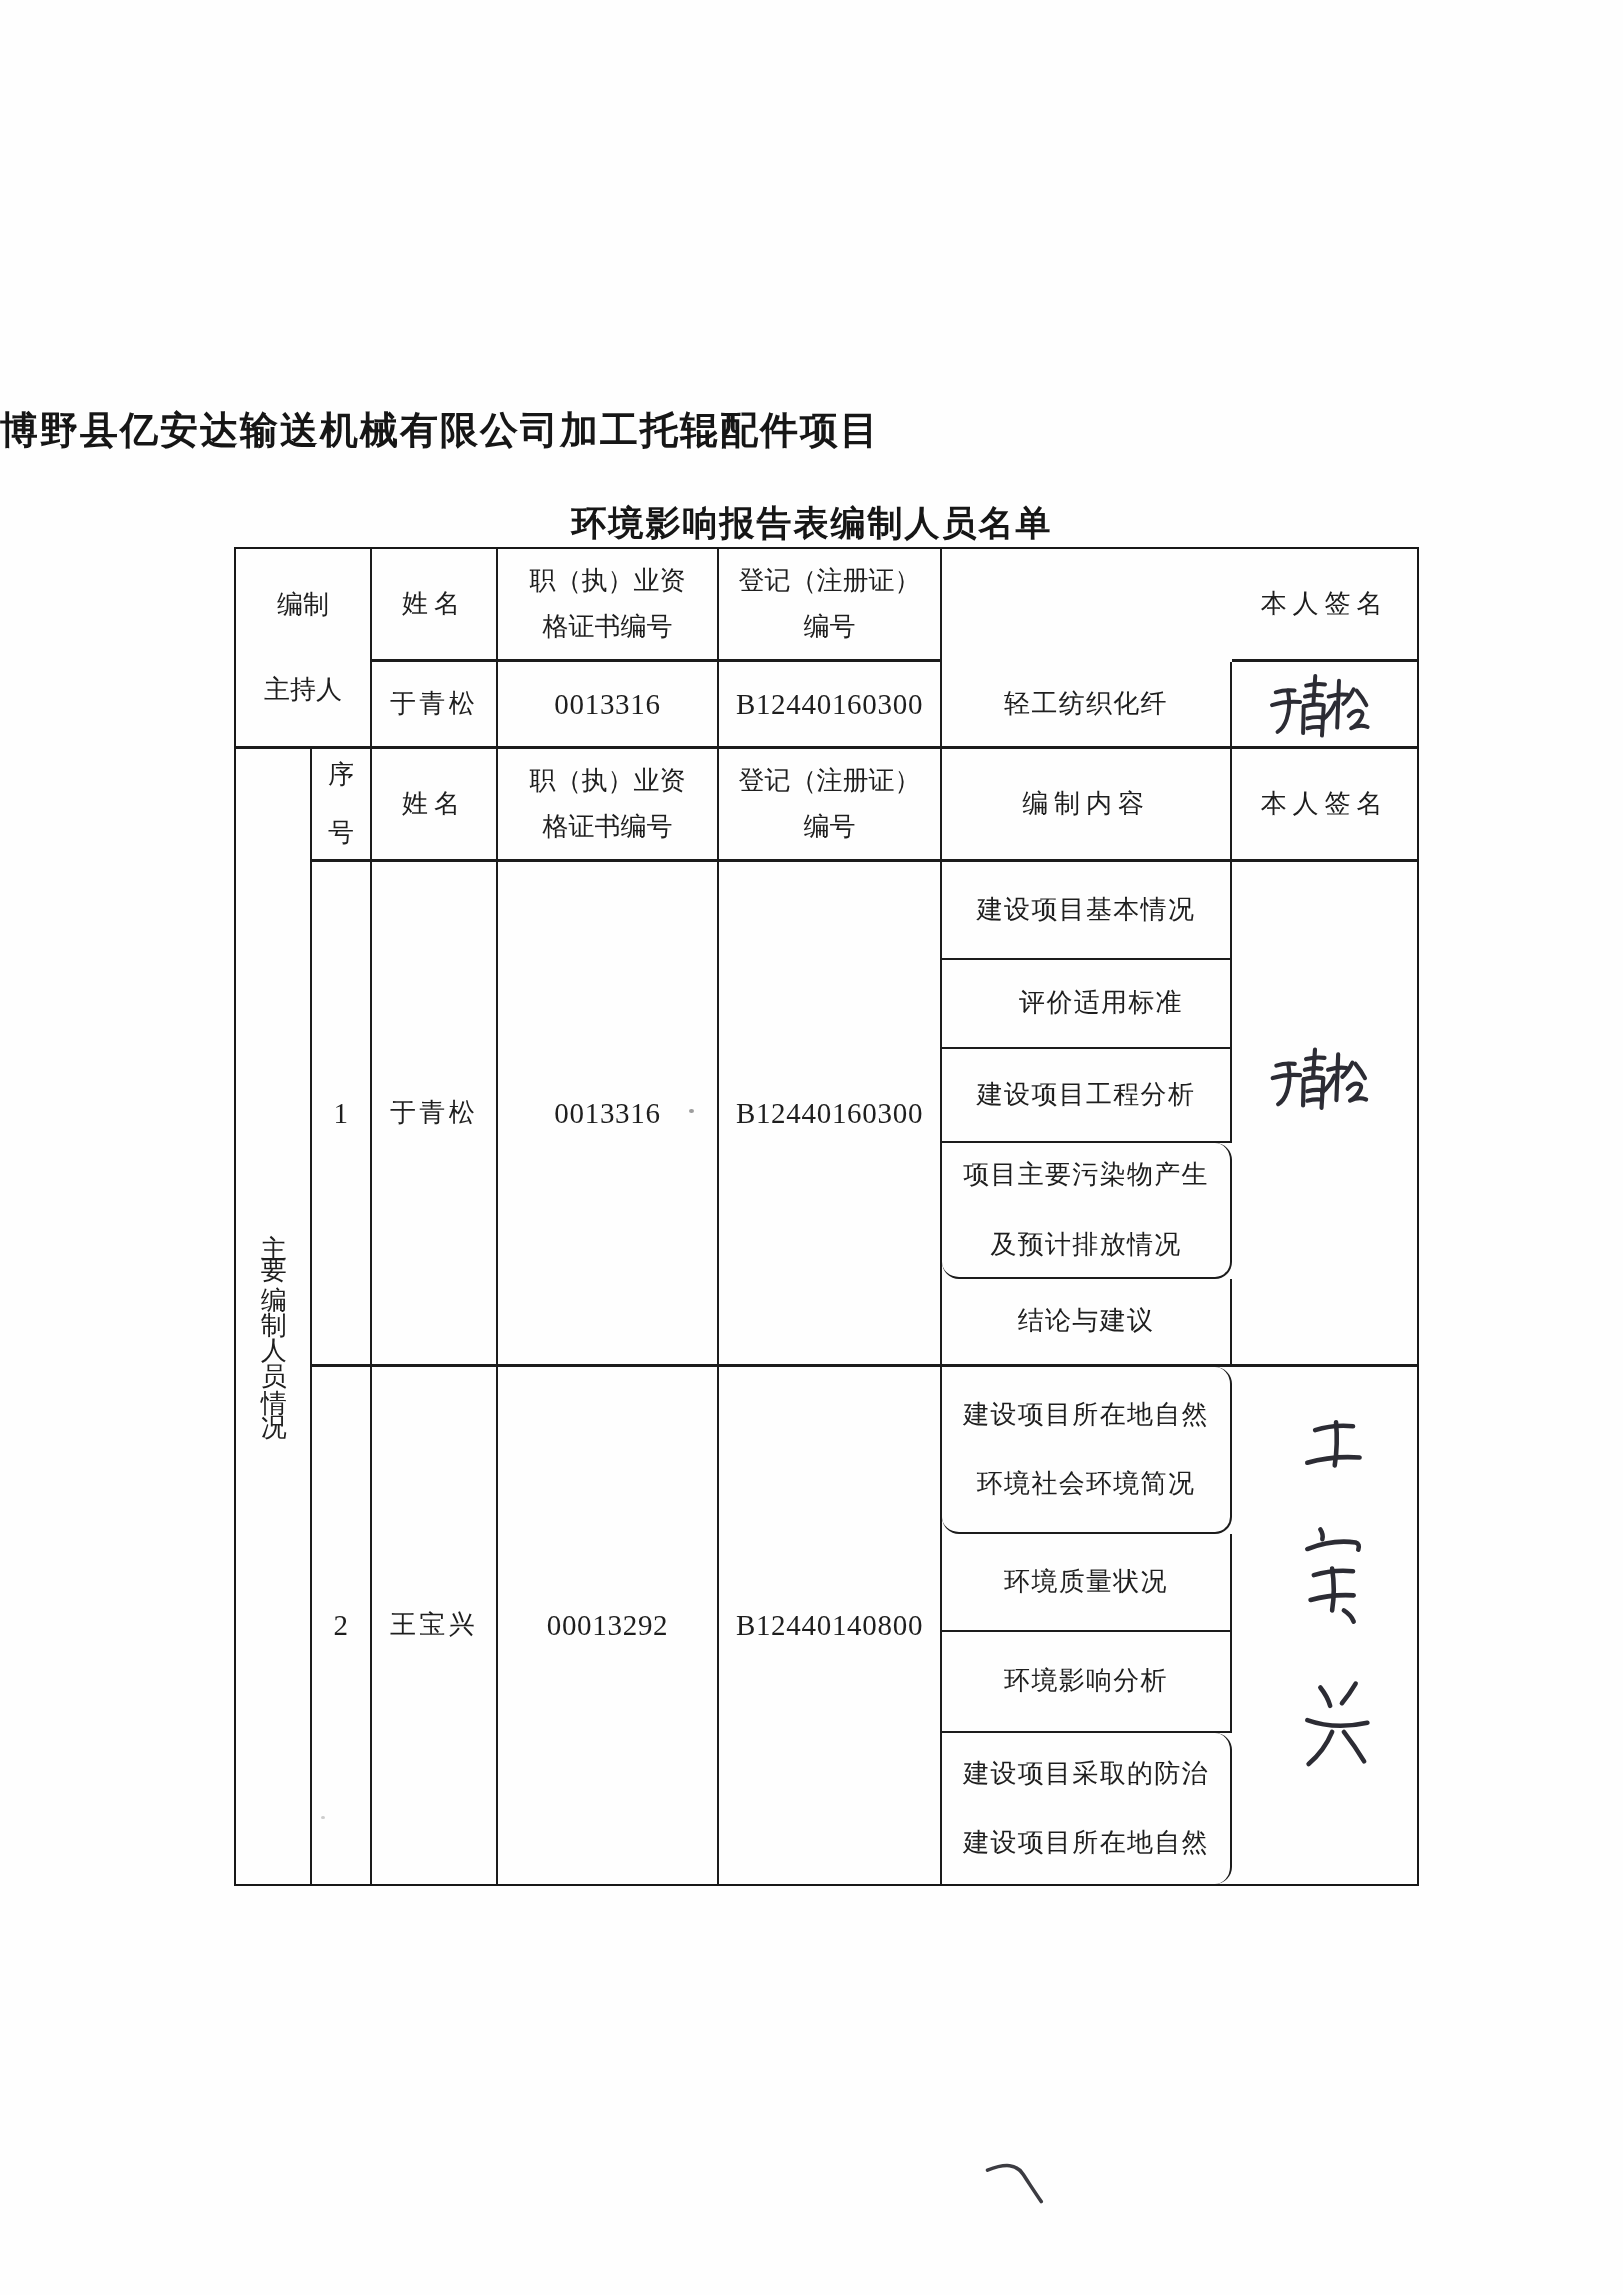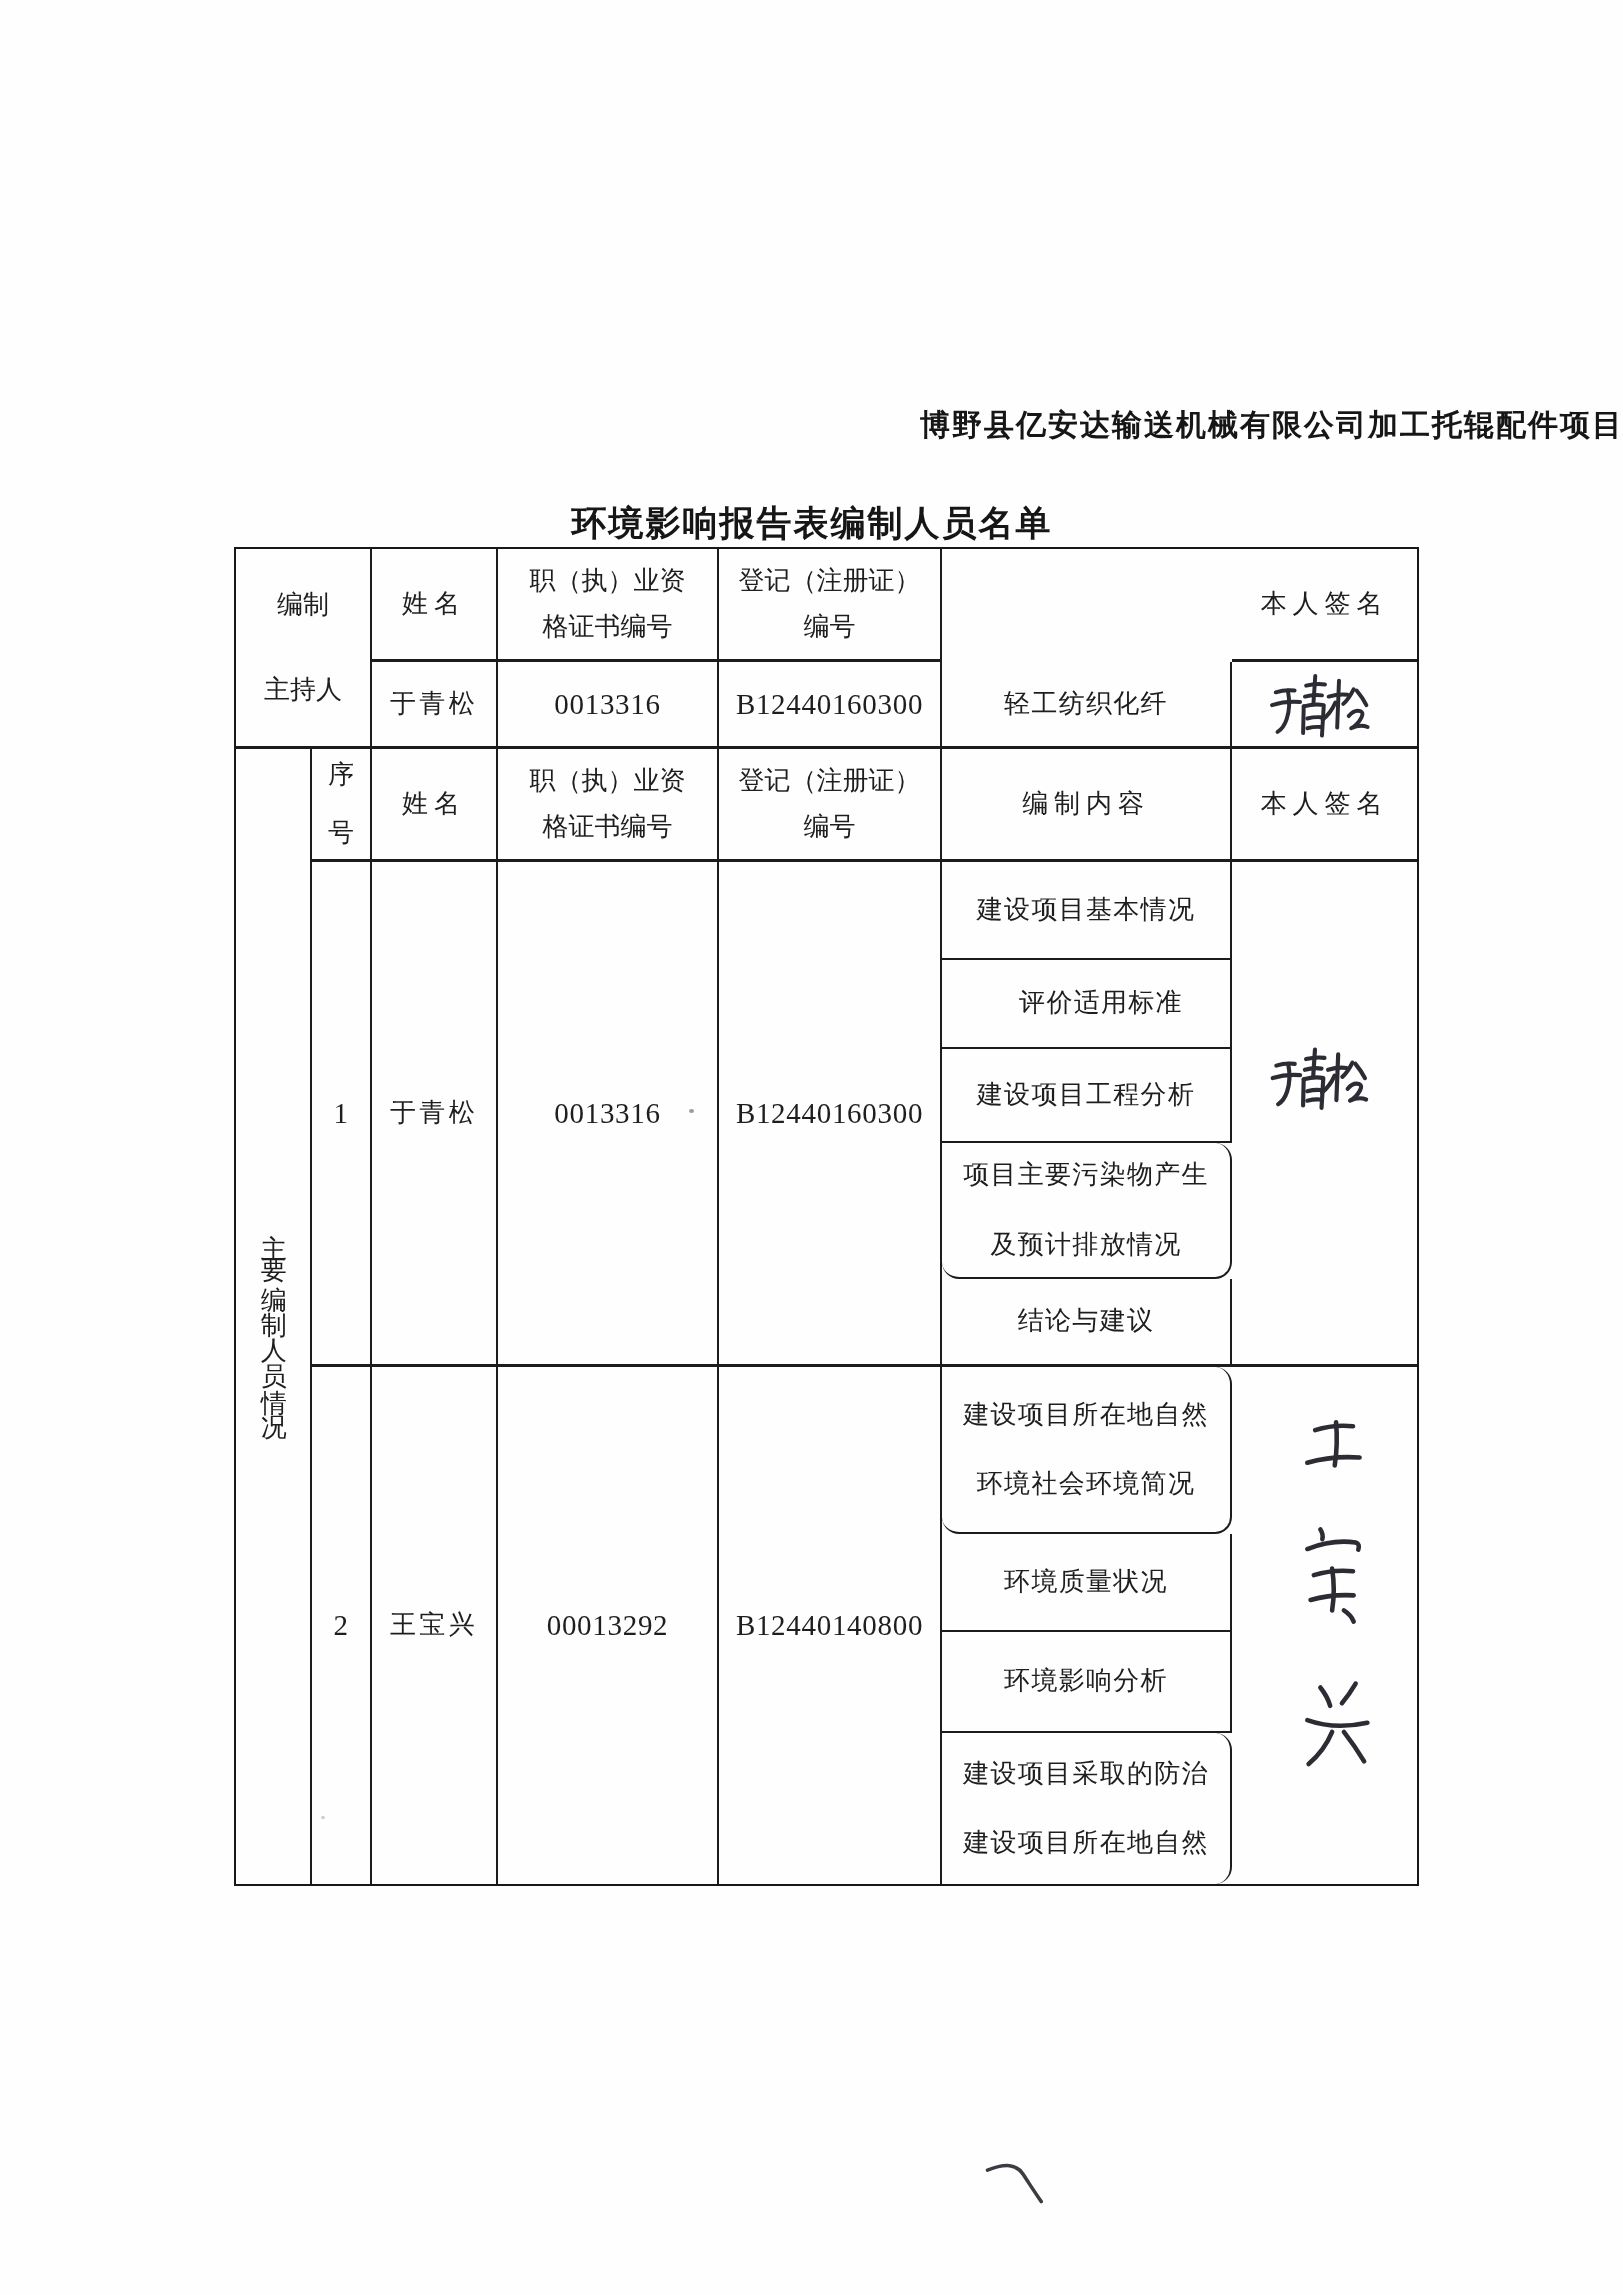--- a/index.html
+++ b/index.html
@@ -6,23 +6,23 @@
   .page{
     position:relative;
     width:1624px;height:2295px;
     background:#fefefe;
     overflow:hidden;
     font-family:"Liberation Serif","DejaVu Serif",serif;
     color:#1e1e1e;
   }
   .doc-title{
     position:absolute;left:0;top:405px;width:100%;
-    text-align:right;
+    text-align:left;
     font-family:"Liberation Sans","DejaVu Sans",sans-serif;
-    font-weight:700;font-size:30px;letter-spacing:2px;color:#161616;
+    font-weight:700;font-size:38px;letter-spacing:2px;color:#161616;
   }
   .doc-subtitle{
     position:absolute;left:0;top:500px;width:100%;
     text-align:center;
     font-family:"Liberation Sans","DejaVu Sans",sans-serif;
     font-weight:700;font-size:35px;letter-spacing:2px;color:#161616;
   }
   .tbl{
     position:absolute;left:234px;top:547px;
     border:2.6px solid #181818;

